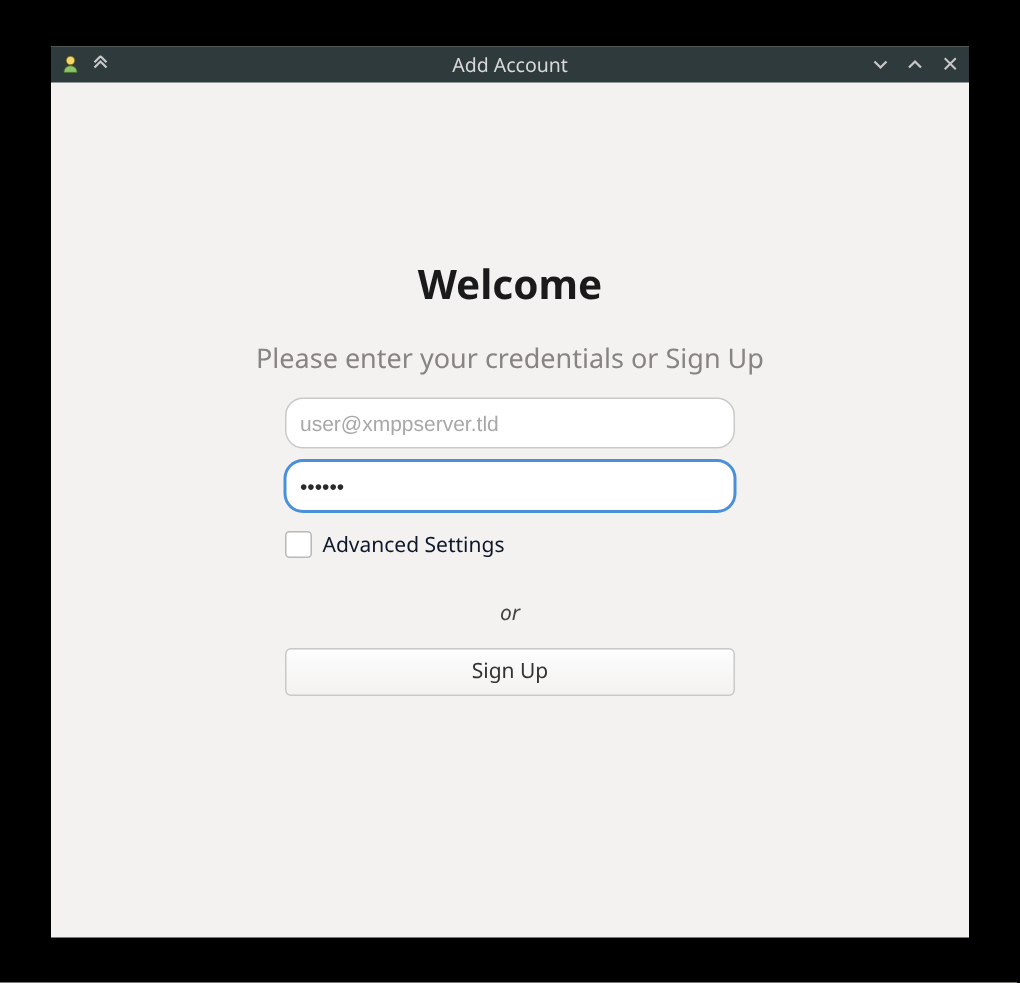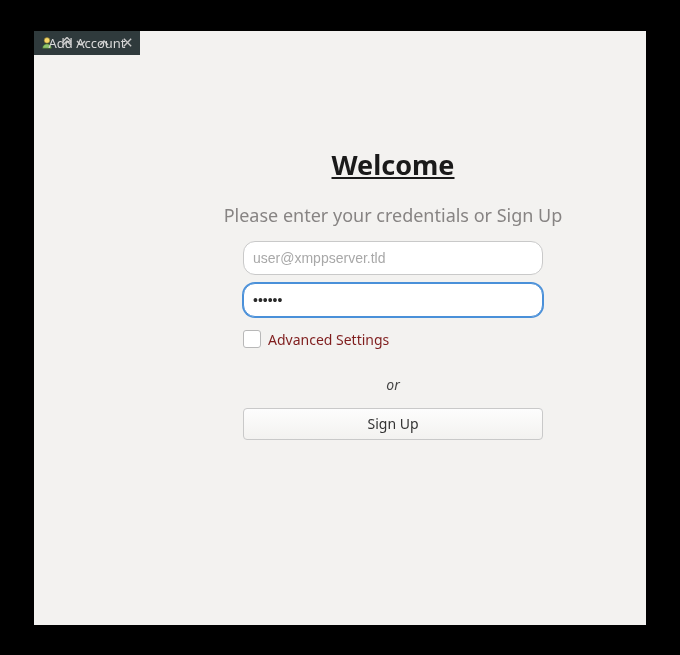--- a/index.html
+++ b/index.html
@@ -17,21 +17,21 @@
       justify-content: center;
       overflow: hidden;
     }
     .window {
       width: 612px;
       height: 594px;
       background: #f3f2f0;
       border-radius: 0;
       box-shadow: 0 4px 20px rgba(0,0,0,0.5);
       display: flex;
-      flex-direction: row;
+      flex-direction: column;
     }
     .titlebar {
       height: 24px;
       background: #2f3a3c;
       display: flex;
       align-items: center;
       padding: 0 6px;
       color: #dcdcdc;
       font-size: 12px;
       position: relative;
@@ -78,21 +78,20 @@
       display: flex;
       flex-direction: column;
       align-items: center;
       padding-top: 115px;
     }
     h1.heading {
       font-size: 27px;
       font-weight: 700;
       color: #1a1a1a;
       margin-bottom: 20px;
-      text-decoration: underline;
     }
     .subtitle {
       font-size: 18px;
       color: #878483;
       margin-bottom: 14px;
     }
     .form {
       width: 300px;
       display: flex;
       flex-direction: column;
@@ -124,21 +123,21 @@
     }
     .checkbox {
       width: 18px;
       height: 18px;
       border: 1px solid #b8b8b8;
       border-radius: 3px;
       background: #fff;
     }
     .check-label {
       font-size: 14px;
-      color: #7f1d1d;
+      color: #0f172a;
     }
     .btn {
       width: 100%;
       height: 32px;
       border-radius: 4px;
       font-size: 14px;
       display: flex;
       align-items: center;
       justify-content: center;
       cursor: default;

